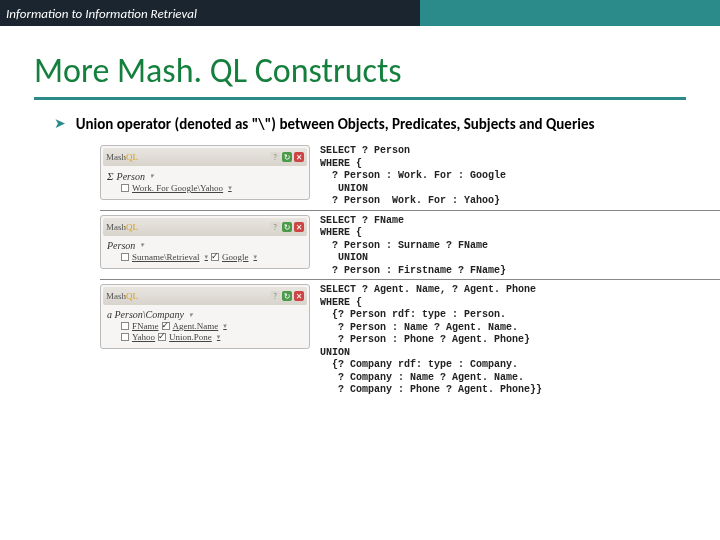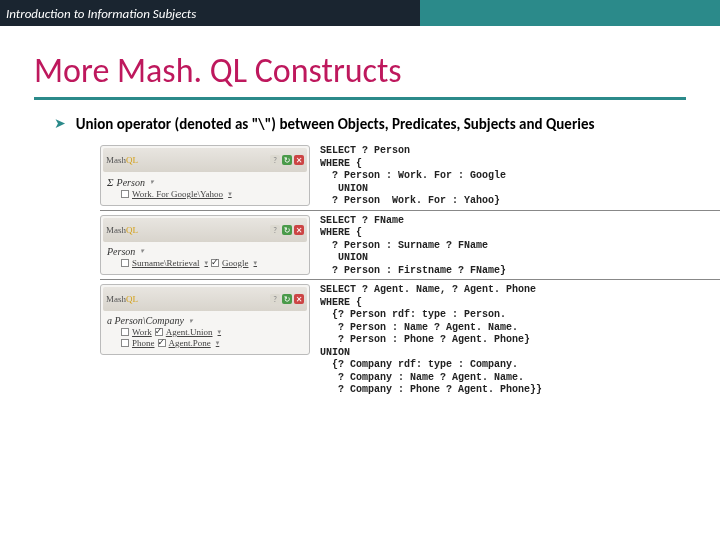--- a/index.html
+++ b/index.html
@@ -2,34 +2,34 @@
 <html><head>
 <meta charset="utf-8">
 <style>
   * { margin: 0; padding: 0; box-sizing: border-box; }
   body { width: 720px; height: 540px; font-family: Calibri, Arial, sans-serif; background: #fff; position: relative; overflow: hidden; }
   
   .header-bar { width: 100%; height: 26px; background: #1a2530; display: flex; align-items: center; }
   .header-bar .course-title { color: #fff; font-style: italic; font-size: 13px; padding-left: 6px; flex: 0 0 420px; }
   .header-bar .teal-block { background: #2b8a8a; height: 26px; flex: 1; }
   
-  .slide-title { font-size: 34px; color: #be185d; margin: 24px 0 6px 34px; font-weight: 400; }
+  .slide-title { font-size: 34px; color: #15803d; margin: 24px 0 6px 34px; font-weight: 400; }
   .title-underline { height: 3px; background: #2b8a8a; margin: 0 34px 14px 34px; }
   
   .bullet-row { display: flex; margin-left: 54px; margin-right: 30px; }
   .bullet-arrow { color: #2b8a8a; font-size: 14px; margin-right: 10px; line-height: 1.4; }
   .bullet-text { font-size: 15px; font-weight: 700; color: #000; line-height: 1.4; }
   
   .content-area { display: flex; flex-direction: column; gap: 4px; margin-top: 10px; margin-left: 100px; }
   .example-row { display: flex; align-items: stretch; border-bottom: 1px solid #888; padding-bottom: 2px; }
   .example-row:last-child { border-bottom: none; }
   
   .mashql-panel { width: 210px; flex-shrink: 0; }
   .panel-frame { background: #f6f5f3; border: 1px solid #bbb; border-radius: 3px; font-size: 9px; padding: 2px; }
-  .panel-titlebar { display: flex; align-items: center; justify-content: space-between; background: linear-gradient(#e8e5e0,#d8d4cc); border-radius: 2px; padding: 1px 3px; height: 24px; }
+  .panel-titlebar { display: flex; align-items: center; justify-content: space-between; background: linear-gradient(#e8e5e0,#d8d4cc); border-radius: 2px; padding: 1px 3px; height: 18px; }
   .panel-titlebar .brand { font-size: 9px; color: #555; font-family: Georgia, serif; }
   .panel-titlebar .brand .q { color: #d4a017; }
   .panel-icons { display: flex; gap: 2px; }
   .panel-icons span { width: 10px; height: 10px; display: inline-flex; align-items: center; justify-content: center; border-radius: 2px; font-size: 8px; }
   .icon-help { background: #dcd9d0; color: #888; }
   .icon-refresh { background: #4a9a4a; color: #fff; }
   .icon-close { background: #cc4444; color: #fff; }
   .panel-body { padding: 3px 4px; font-family: Georgia, serif; font-size: 10px; color: #333; }
   .panel-line { margin: 1px 0; display: flex; align-items: center; gap: 3px; }
   .panel-line.header-line { font-style: italic; }
@@ -38,21 +38,21 @@
   .cb.checked::after { content: "✓"; position: absolute; top: -3px; left: -1px; font-size: 9px; color: #333; }
   .sigma { font-family: 'Times New Roman', serif; font-size: 11px; }
   .drop { font-size: 7px; color: #888; margin-left: 2px; }
   
   .query-text { font-family: "Courier New", monospace; font-size: 10px; color: #222; line-height: 1.25; padding-left: 10px; white-space: pre; font-weight: 600; }
 </style>
 </head>
 <body>
 
 <div class="header-bar">
-  <div class="course-title">Introduction to Information Subjects</div>
+  <div class="course-title">Information to Information Retrieval</div>
   <div class="teal-block"></div>
 </div>
 
 <h1 class="slide-title">More Mash. QL Constructs</h1>
 <div class="title-underline"></div>
 
 <div class="bullet-row">
   <div class="bullet-arrow">➤</div>
   <div class="bullet-text">Union operator (denoted as "\") between Objects, Predicates, Subjects and Queries</div>
 </div>
@@ -136,30 +136,30 @@
             <span class="icon-close">✕</span>
           </span>
         </div>
         <div class="panel-body">
           <div class="panel-line header-line">
               <span>a Person\Company</span>
               <span class="drop">▾</span>
             </div>
           <div class="panel-line sub">
               <span class="cb"></span> 
-              <span>Work</span> 
+              <span>FName</span> 
               <span class="cb checked"></span>
-              <span>Agent.Union</span>
+              <span>Agent.Name</span>
               <span class="drop">▾</span>
             </div>
           <div class="panel-line sub">
               <span class="cb"></span> 
-              <span>Phone</span> 
+              <span>Yahoo</span> 
               <span class="cb checked"></span>
-              <span>Agent.Pone</span>
+              <span>Union.Pone</span>
               <span class="drop">▾</span>
             </div>
         </div>
       </div>
     </div>
     <div class="query-text">SELECT ? Agent. Name, ? Agent. Phone
 WHERE {
   {? Person rdf: type : Person.
    ? Person : Name ? Agent. Name.
    ? Person : Phone ? Agent. Phone}

